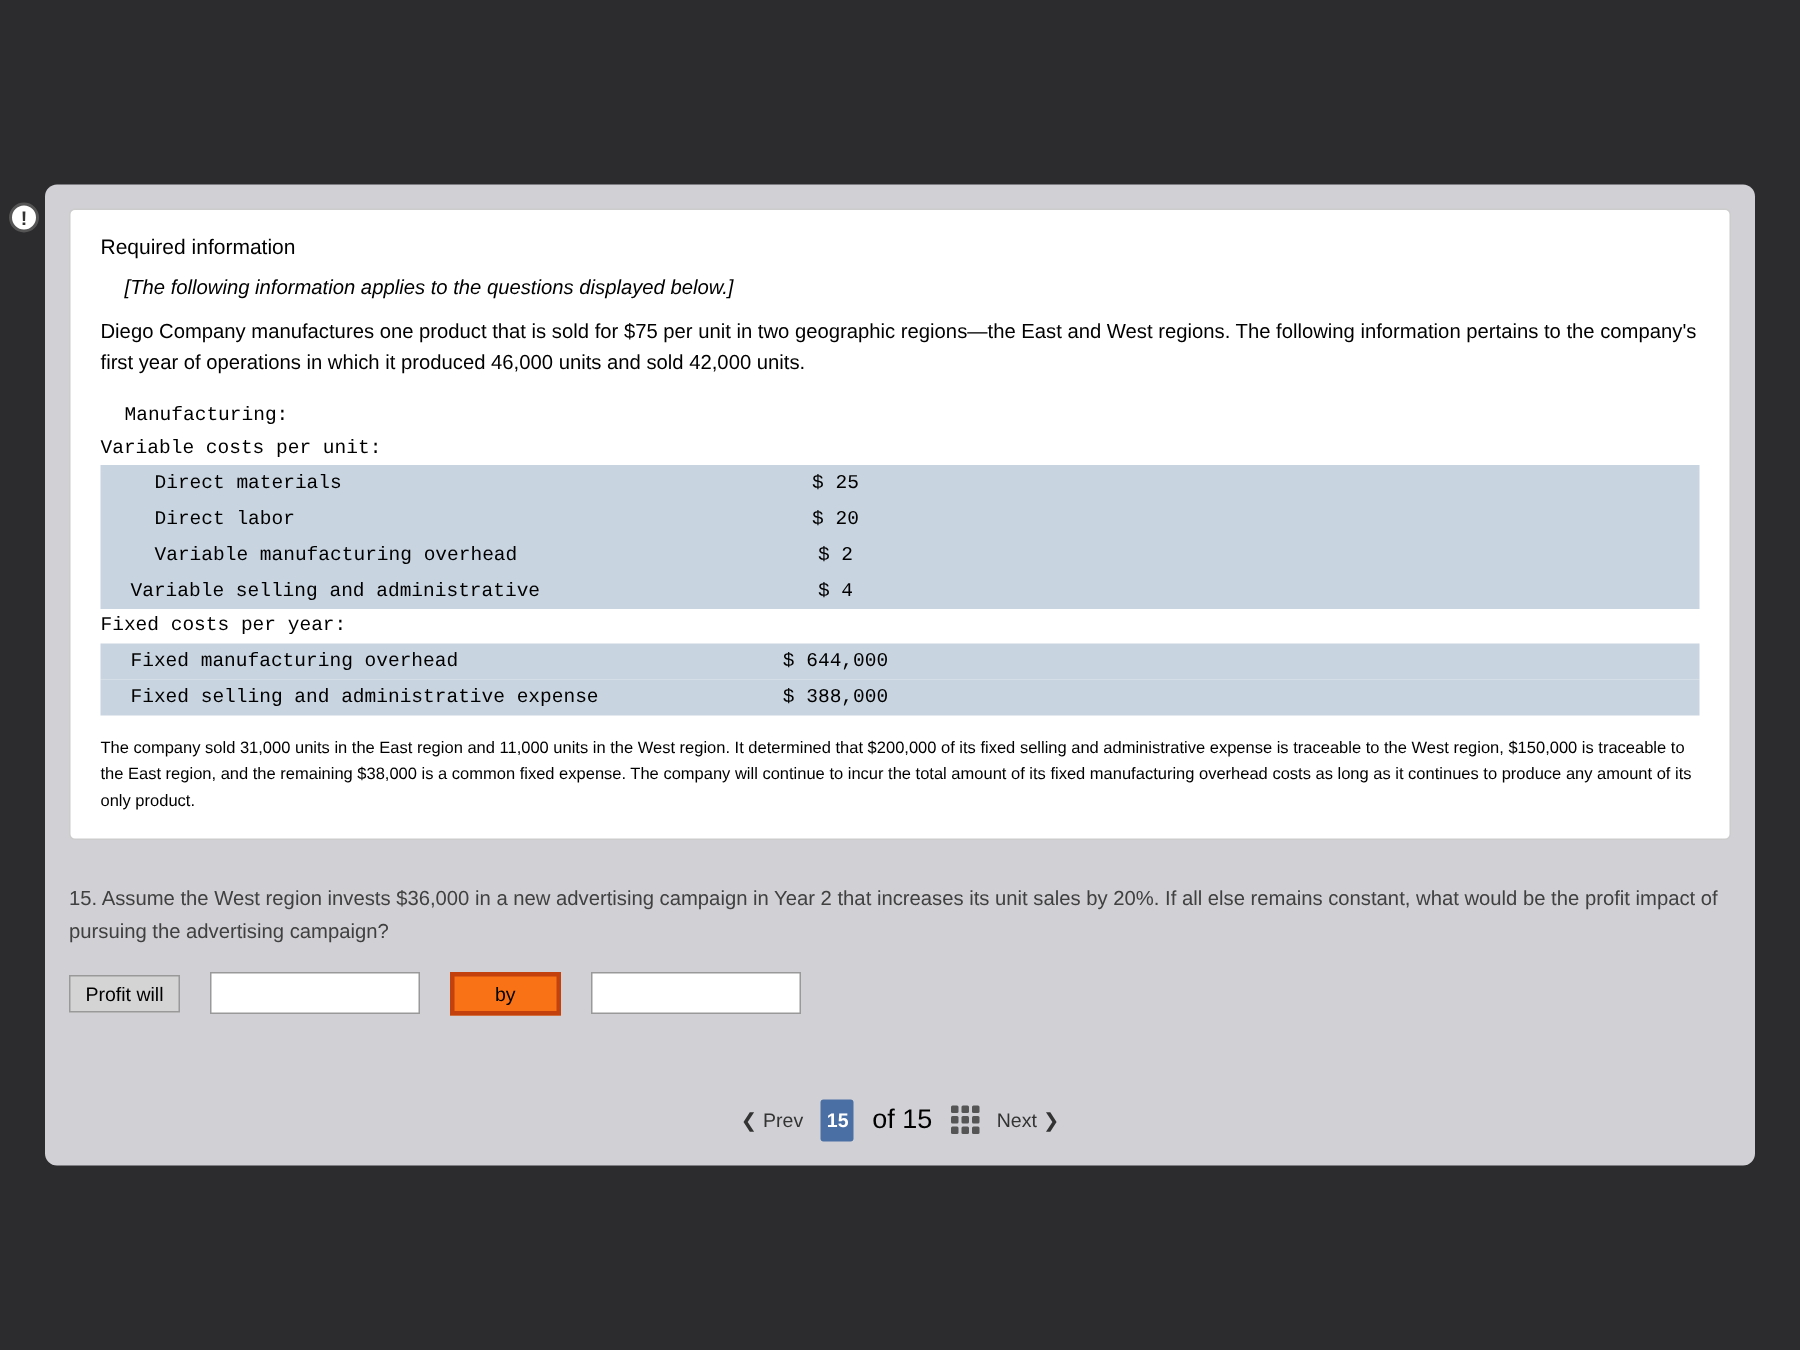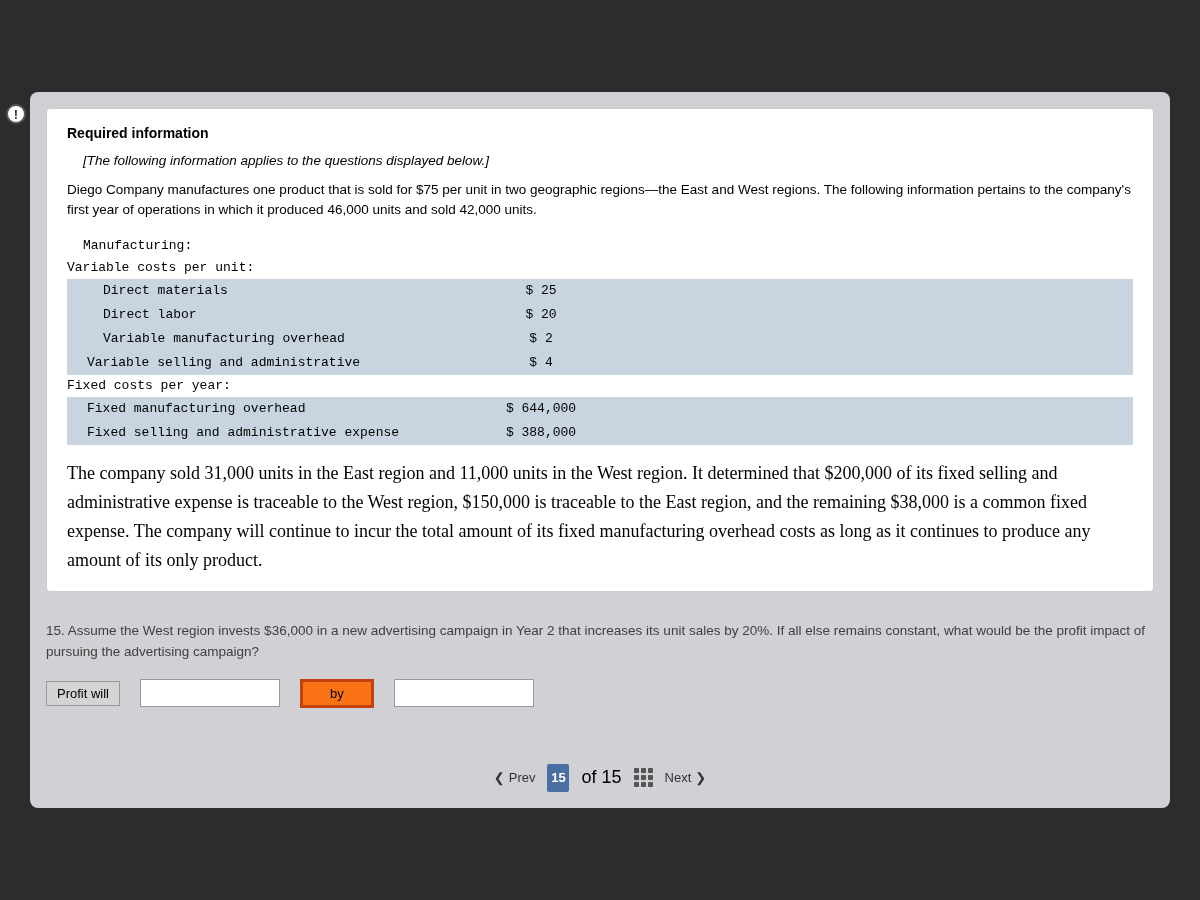--- a/index.html
+++ b/index.html
@@ -37,21 +37,21 @@
       color: #333;
     }
     .content-box {
       background: white;
       border: 1px solid #ccc;
       border-radius: 4px;
       padding: 16px 20px;
       margin-bottom: 16px;
     }
     .required-info-title {
-      font-weight: bold;
+      font-weight: normal;
       font-size: 14px;
       margin-bottom: 12px;
       color: #000;
     }
     .italic-subtitle {
       font-style: italic;
       font-size: 13.5px;
       margin-bottom: 12px;
       color: #000;
       margin-left: 16px;
@@ -77,26 +77,26 @@
     }
     .data-table .value-col {
       width: 100px;
       text-align: center;
     }
     .indent1 { padding-left: 16px; }
     .indent2 { padding-left: 32px; }
     .highlighted-row {
       background: #c8d4e0;
       padding: 1px 4px;
+      gap: 16px;
     }
     .body-text {
-      font-size: 18px;
+      font-size: 11px;
       line-height: 1.6;
       color: #000;
-      font-family: Liberation Serif, serif;
     }
     .question-section {
       padding: 12px 0 16px 0;
     }
     .question-text {
       font-size: 13.5px;
       line-height: 1.6;
       color: #404040;
       margin-bottom: 16px;
     }

